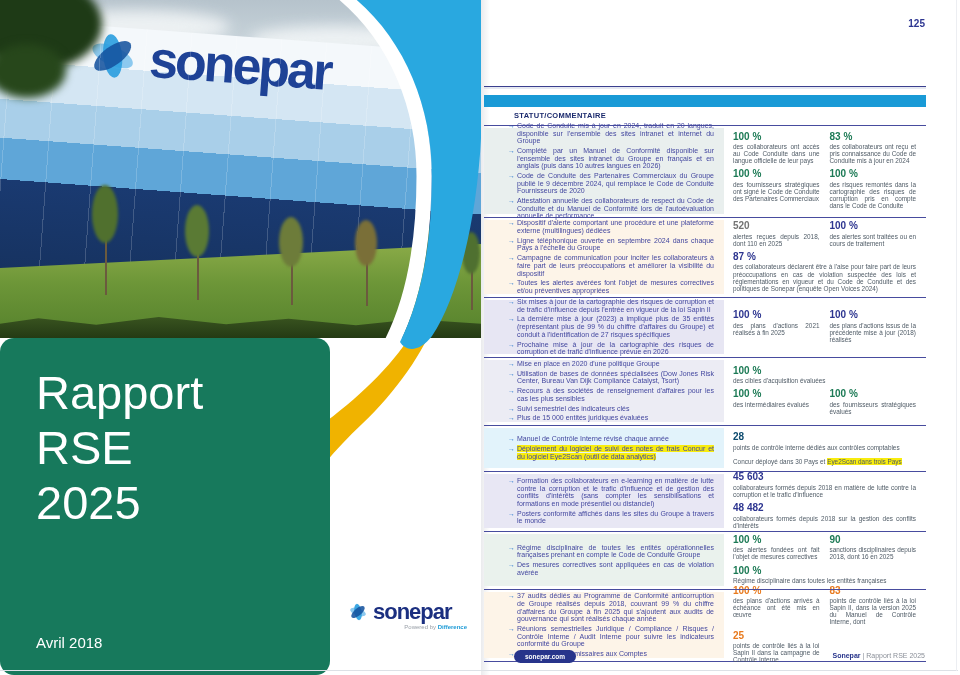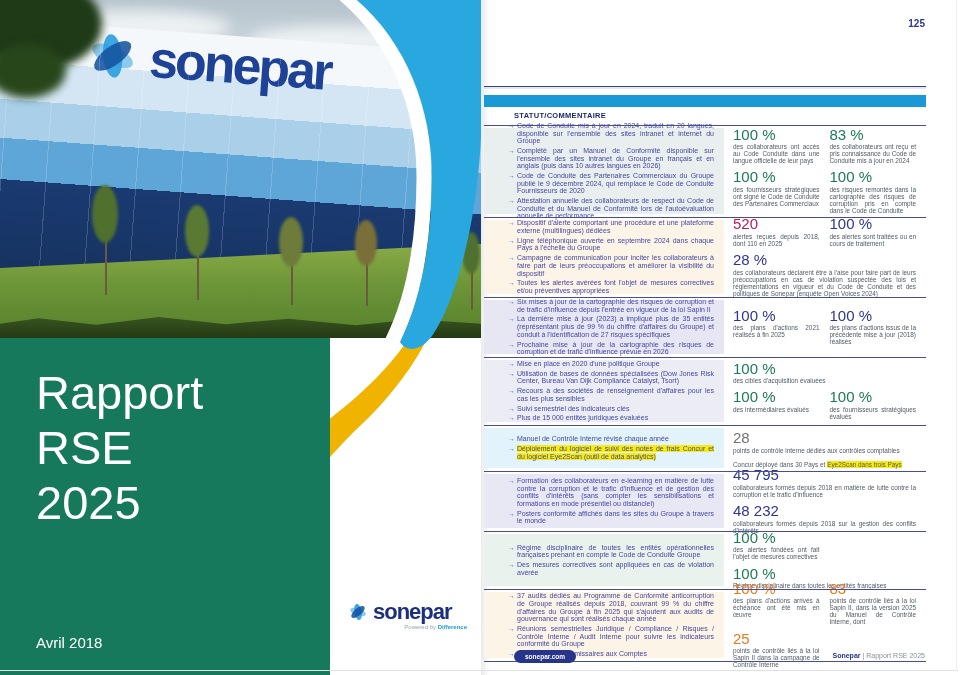--- a/index.html
+++ b/index.html
@@ -29,21 +29,21 @@
     background:linear-gradient(180deg,#8fae4a 0%,#6d9638 45%,#55812c 100%);
     clip-path:polygon(0 30%,100% 6%,100% 100%,0 100%);}
   .reeds{position:absolute;left:0;top:316px;width:481px;height:22px;
     background:linear-gradient(180deg,#3a5520,#243a14);
     clip-path:polygon(0 35%,8% 10%,20% 40%,33% 5%,47% 38%,60% 12%,74% 42%,86% 15%,100% 35%,100% 100%,0 100%);}
   .tree{position:absolute;}
   .trunk{position:absolute;left:50%;bottom:0;width:2px;background:#6b5a3e;}
   .leaf{position:absolute;border-radius:50%;filter:blur(1.5px);}
   .topleaf{position:absolute;border-radius:50%;filter:blur(4px);}
   .cover-svg{position:absolute;left:0;top:0;pointer-events:none;}
-  .green-panel{position:absolute;left:0;top:338px;width:330px;height:337px;background:#17795c;}
+  .green-panel{position:absolute;left:0;top:338px;width:330px;height:337px;background:#17795c;border-radius:14px;}
   .cover-title{position:absolute;left:36px;top:28px;color:#fff;font-size:47px;line-height:1.17;font-weight:400;white-space:pre-line;}
   .cover-date{position:absolute;left:36px;bottom:24px;color:#fff;font-size:15px;}
   .brand{position:absolute;left:347px;top:601px;width:120px;}
   .brand-top{display:flex;align-items:center;gap:4px;}
   .brand .mark{width:22px;height:22px;}
   .brand .word{font-weight:bold;font-size:22px;letter-spacing:-1px;color:#1b2f80;line-height:1;}
   .tagline{text-align:right;font-size:6px;color:#9aa0a8;margin-top:1px;}
   .tagline b{color:#1c9ad6;}
 
   
@@ -61,21 +61,21 @@
   .row-left{width:240px;flex:0 0 240px;box-sizing:border-box;padding:4px 10px 4px 24px;
     display:flex;flex-direction:column;justify-content:center;}
   .dotted{background-image:radial-gradient(rgba(232,150,60,.38) .7px,transparent .8px);background-size:4px 4px;}
   .bullet{position:relative;padding-left:9px;font-size:7px;line-height:1.1;color:#43479f;
     text-align:justify;margin:1px 0;}
   .arrow{position:absolute;left:0;top:0;color:#2f7cd0;}
   .hl{background:#f8ec0e;}
   .row-right{flex:1;box-sizing:border-box;padding:2px 0 2px 9px;display:flex;flex-wrap:wrap;align-content:center;}
   .stat{width:50%;box-sizing:border-box;padding-right:10px;margin:2px 0 3px 0;}
   .stat.full{width:100%;}
-  .stat-value{font-size:15px;font-weight:normal;line-height:1.05;margin-bottom:1px;}
+  .stat-value{font-size:10px;font-weight:bold;line-height:1.05;margin-bottom:1px;}
   .stat-desc{font-size:6.4px;line-height:1.1;color:#4f5b66;text-align:justify;}
   .stat-note{width:100%;font-size:6.4px;line-height:1.2;color:#4f5b66;margin-top:4px;}
   .site-pill{position:absolute;left:33px;bottom:12px;background:#27348b;color:#fff;
     font-size:6.5px;font-weight:bold;padding:3px 11px;border-radius:9px;text-decoration:none;}
   .pfooter{position:absolute;right:35px;bottom:16px;font-size:7px;color:#8a8f98;}
   .pfooter b{color:#27348b;}
 </style>
 </head>
 <body>
 
@@ -189,29 +189,29 @@
         </div>
         <div class="row" style="height: 74px;">
           <div class="row-left dotted" style="background: rgb(253, 244, 232);">
             <div class="bullet"><span class="arrow">→</span><span>Dispositif d'alerte comportant une procédure et une plateforme externe (multilingues) dédiées</span></div>
             <div class="bullet"><span class="arrow">→</span><span>Ligne téléphonique ouverte en septembre 2024 dans chaque Pays à l'échelle du Groupe</span></div>
             <div class="bullet"><span class="arrow">→</span><span>Campagne de communication pour inciter les collaborateurs à faire part de leurs préoccupations et améliorer la visibilité du dispositif</span></div>
             <div class="bullet"><span class="arrow">→</span><span>Toutes les alertes avérées font l'objet de mesures correctives et/ou préventives appropriées</span></div>
           </div>
           <div class="row-right">
             <div class="stat">
-              <div class="stat-value" style="color: #be185d;">520</div>
+              <div class="stat-value" style="color: #737373;">520</div>
               <div class="stat-desc">alertes reçues depuis 2018, dont 110 en 2025</div>
             </div>
             <div class="stat">
               <div class="stat-value" style="color: rgb(45, 53, 144);">100 %</div>
               <div class="stat-desc">des alertes sont traitées ou en cours de traitement</div>
             </div>
             <div class="stat full">
-              <div class="stat-value" style="color: rgb(45, 53, 144);">28 %</div>
+              <div class="stat-value" style="color: rgb(45, 53, 144);">87 %</div>
               <div class="stat-desc">des collaborateurs déclarent être à l'aise pour faire part de leurs préoccupations en cas de violation suspectée des lois et réglementations en vigueur et du Code de Conduite et des politiques de Sonepar (enquête Open Voices 2024)</div>
             </div>
           </div>
         </div>
         <div class="row" style="height: 54px;">
           <div class="row-left" style="background: rgb(231, 230, 243);">
             <div class="bullet"><span class="arrow">→</span><span>Six mises à jour de la cartographie des risques de corruption et de trafic d'influence depuis l'entrée en vigueur de la loi Sapin II</span></div>
             <div class="bullet"><span class="arrow">→</span><span>La dernière mise à jour (2023) a impliqué plus de 35 entités (représentant plus de 99 % du chiffre d'affaires du Groupe) et conduit à l'identification de 27 risques spécifiques</span></div>
             <div class="bullet"><span class="arrow">→</span><span>Prochaine mise à jour de la cartographie des risques de corruption et de trafic d'influence prévue en 2026</span></div>
           </div>
@@ -249,51 +249,55 @@
             </div>
           </div>
         </div>
         <div class="row" style="height: 40px;">
           <div class="row-left" style="background: rgb(226, 243, 251);">
             <div class="bullet"><span class="arrow">→</span><span>Manuel de Contrôle Interne révisé chaque année</span></div>
             <div class="bullet"><span class="arrow">→</span><span class="hl">Déploiement du logiciel de suivi des notes de frais Concur et du logiciel Eye2Scan (outil de data analytics)</span></div>
           </div>
           <div class="row-right">
             <div class="stat full">
-              <div class="stat-value" style="color: #737373;">28</div>
+              <div class="stat-value" style="color: #0c4a6e;">28</div>
               <div class="stat-desc">points de contrôle interne dédiés aux contrôles comptables</div>
             </div>
             <div class="stat-note"><span>Concur déployé dans 30 Pays et </span><span class="hl">Eye2Scan dans trois Pays</span></div>
           </div>
         </div>
         <div class="row" style="height: 54px;">
           <div class="row-left" style="background: rgb(232, 231, 244);">
             <div class="bullet"><span class="arrow">→</span><span>Formation des collaborateurs en e-learning en matière de lutte contre la corruption et le trafic d'influence et de gestion des conflits d'intérêts (sans compter les sensibilisations et formations en mode présentiel ou distanciel)</span></div>
             <div class="bullet"><span class="arrow">→</span><span>Posters conformité affichés dans les sites du Groupe à travers le monde</span></div>
           </div>
           <div class="row-right">
             <div class="stat full">
-              <div class="stat-value" style="color: rgb(45, 53, 144);">45 795</div>
+              <div class="stat-value" style="color: rgb(45, 53, 144);">45 603</div>
               <div class="stat-desc">collaborateurs formés depuis 2018 en matière de lutte contre la corruption et le trafic d'influence</div>
             </div>
             <div class="stat full">
-              <div class="stat-value" style="color: rgb(45, 53, 144);">48 232</div>
+              <div class="stat-value" style="color: rgb(45, 53, 144);">48 482</div>
               <div class="stat-desc">collaborateurs formés depuis 2018 sur la gestion des conflits d'intérêts</div>
             </div>
           </div>
         </div>
         <div class="row" style="height: 52px;">
           <div class="row-left" style="background: rgb(234, 242, 237);">
             <div class="bullet"><span class="arrow">→</span><span>Régime disciplinaire de toutes les entités opérationnelles françaises prenant en compte le Code de Conduite Groupe</span></div>
             <div class="bullet"><span class="arrow">→</span><span>Des mesures correctives sont appliquées en cas de violation avérée</span></div>
           </div>
           <div class="row-right">
             <div class="stat">
               <div class="stat-value" style="color: rgb(28, 122, 85);">100 %</div>
               <div class="stat-desc">des alertes fondées ont fait l'objet de mesures correctives</div>
+            </div>
+            <div class="stat">
+              <div class="stat-value" style="color: rgb(28, 122, 85);">90</div>
+              <div class="stat-desc">sanctions disciplinaires depuis 2018, dont 16 en 2025</div>
             </div>
             <div class="stat full">
               <div class="stat-value" style="color: rgb(28, 122, 85);">100 %</div>
               <div class="stat-desc">Régime disciplinaire dans toutes les entités françaises</div>
             </div>
           </div>
         </div>
         <div class="row" style="height: 66px;">
           <div class="row-left dotted" style="background: rgb(253, 244, 232);">
             <div class="bullet"><span class="arrow">→</span><span>37 audits dédiés au Programme de Conformité anticorruption de Groupe réalisés depuis 2018, couvrant 99 % du chiffre d'affaires du Groupe à fin 2025 qui s'ajoutent aux audits de gouvernance qui sont réalisés chaque année</span></div>

